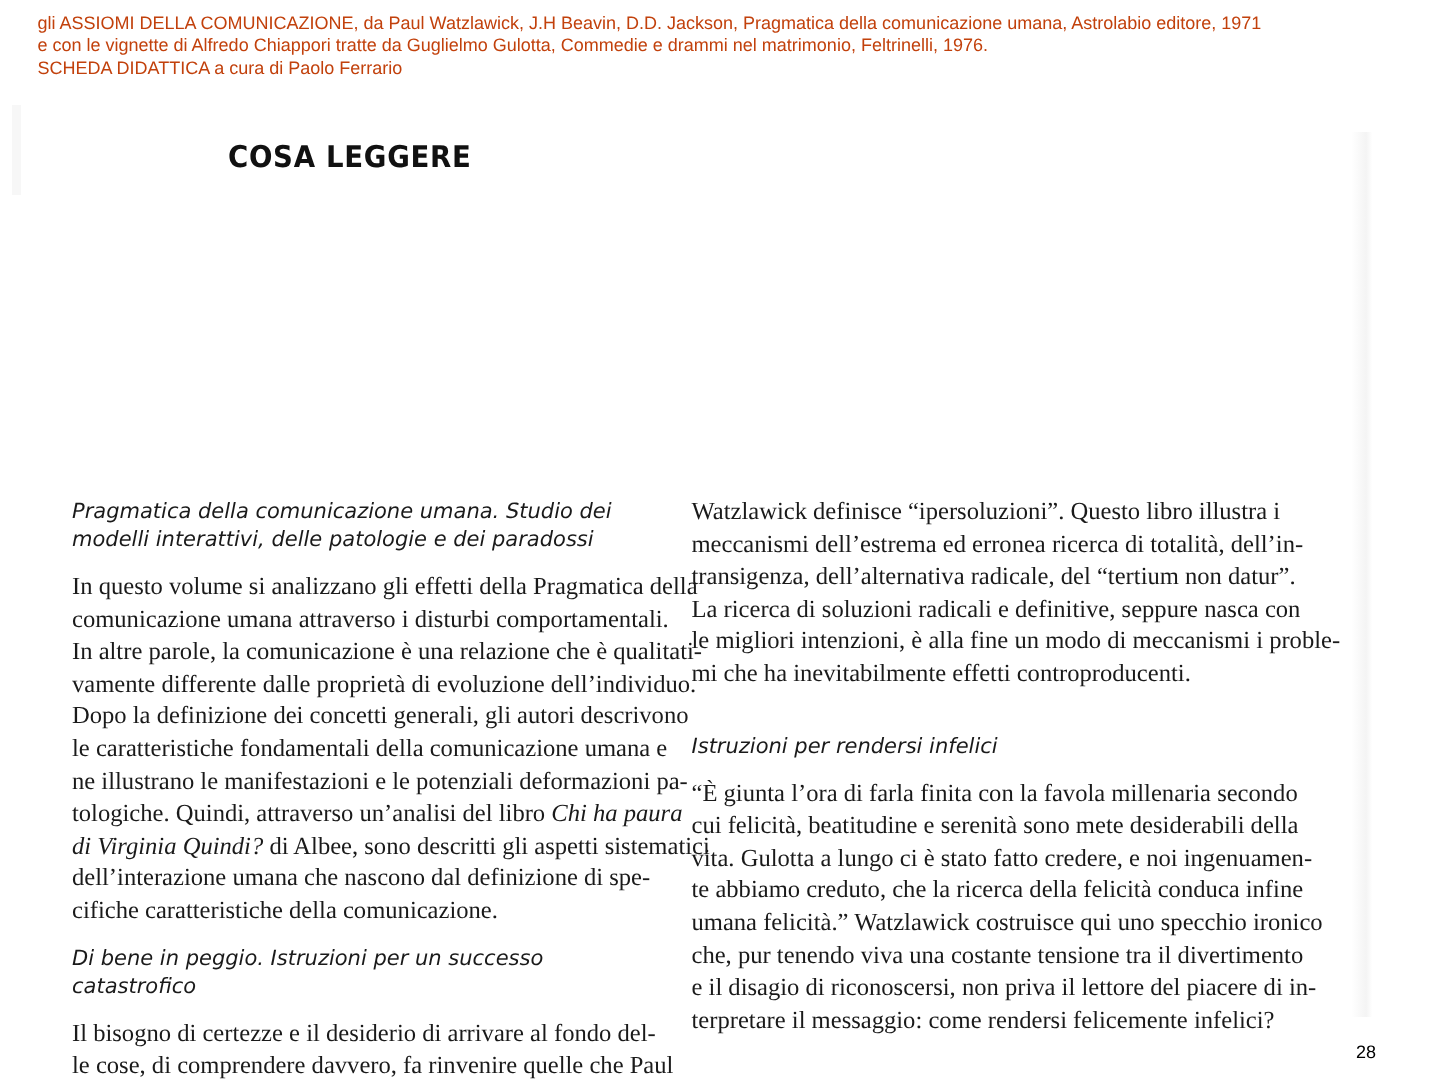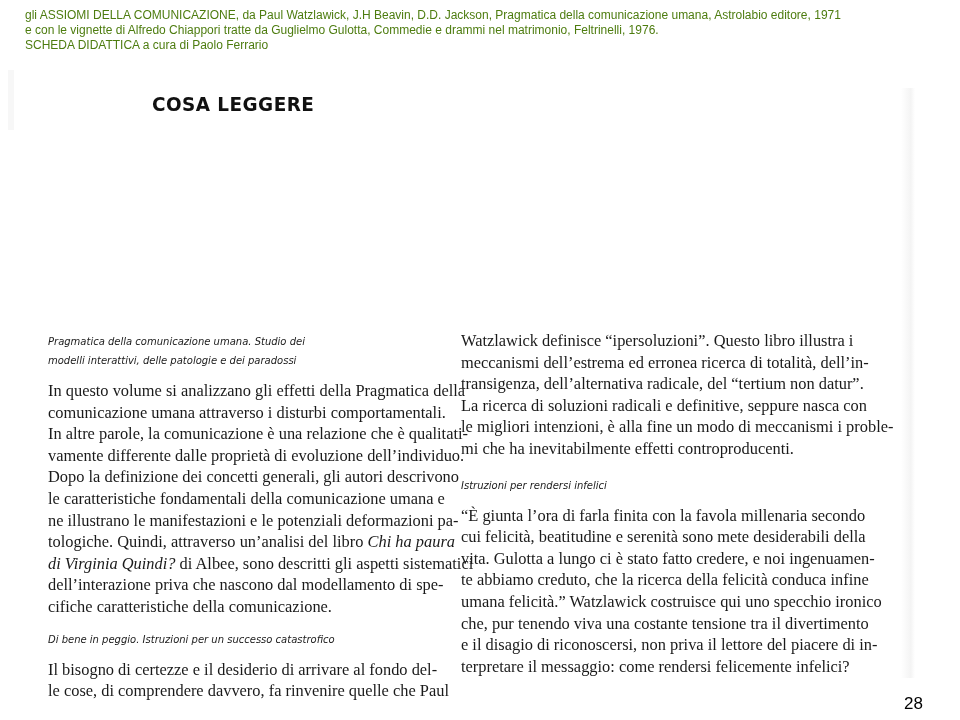--- a/index.html
+++ b/index.html
@@ -15,21 +15,21 @@
       color: #000;
     }
     .header {
       position: absolute;
       left: 25px;
       top: 8px;
       width: 930px;
       font-family: "Liberation Sans", sans-serif;
       font-size: 12px;
       line-height: 15px;
-      color: #4d7c0f;
+      color: #c2410c;
     }
     .header div { white-space: nowrap; }
     .scan {
       position: absolute;
       left: 8px;
       top: 70px;
       width: 900px;
       height: 608px;
       background: #ffffff;
     }
@@ -66,21 +66,21 @@
       font-family: "Liberation Serif", serif;
       font-size: 16.4px;
       line-height: 21.6px;
       color: #1a1a1a;
     }
     .col-left { left: 48px; top: 332px; width: 372px; }
     .col-right { left: 461px; top: 330px; width: 370px; }
     .subhead {
       font-family: "DejaVu Sans", sans-serif;
       font-style: italic;
-      font-size: 10px;
+      font-size: 14px;
       line-height: 19px;
       color: #1a1a1a;
       margin: 0 0 10px 0;
     }
     .para {
       margin: 0 0 12px 0;
       text-align: justify;
       text-align-last: left;
     }
     .para .line {
@@ -96,21 +96,21 @@
       text-align: justify;
       text-align-last: justify;
     }
     .line.last .line-inner { text-align-last: left; }
     .it { font-style: italic; }
     .page-number {
       position: absolute;
       left: 904px;
       top: 694px;
       font-family: "Liberation Sans", sans-serif;
-      font-size: 17px;
+      font-size: 12px;
       color: #000;
       text-align: right;
     }
   </style>
 </head>
 <body>
 
 <div class="header">
   <div>gli ASSIOMI DELLA COMUNICAZIONE,  da Paul Watzlawick, J.H Beavin,  D.D. Jackson, Pragmatica della comunicazione umana, Astrolabio editore, 1971</div>
   <div>e con le vignette  di Alfredo  Chiappori  tratte da Guglielmo  Gulotta, Commedie  e drammi nel matrimonio, Feltrinelli, 1976.</div>
@@ -132,42 +132,42 @@
   <div class="para">
     <span class="line"><span class="line-inner">In questo volume si analizzano gli effetti della Pragmatica della</span></span>
     <span class="line"><span class="line-inner">comunicazione umana attraverso i disturbi comportamentali.</span></span>
     <span class="line"><span class="line-inner">In altre parole, la comunicazione è una relazione che è qualitati-</span></span>
     <span class="line"><span class="line-inner">vamente differente dalle proprietà di evoluzione dell’individuo.</span></span>
     <span class="line"><span class="line-inner">Dopo la definizione dei concetti generali, gli autori descrivono</span></span>
     <span class="line"><span class="line-inner">le caratteristiche fondamentali della comunicazione umana e</span></span>
     <span class="line"><span class="line-inner">ne illustrano le manifestazioni e le potenziali deformazioni pa-</span></span>
     <span class="line"><span class="line-inner"><span>tologiche. Quindi, attraverso un’analisi del libro</span> <span class="it">Chi ha paura</span></span></span>
     <span class="line"><span class="line-inner"><span class="it">di Virginia Quindi?</span> <span>di Albee, sono descritti gli aspetti sistematici</span></span></span>
-    <span class="line"><span class="line-inner">dell’interazione priva che nascono dal modellamento di spe-</span></span>
+    <span class="line"><span class="line-inner">dell’interazione umana che nascono dal definizione di spe-</span></span>
     <span class="line last"><span class="line-inner">cifiche caratteristiche della comunicazione.</span></span>
   </div>
 
   <div class="subhead">Di bene in peggio. Istruzioni per un successo catastrofico</div>
   <div class="para">
     <span class="line"><span class="line-inner">Il bisogno di certezze e il desiderio di arrivare al fondo del-</span></span>
     <span class="line"><span class="line-inner">le cose, di comprendere davvero, fa rinvenire quelle che Paul</span></span>
   </div>
 </div>
 
 <div class="col col-right">
   <div class="para">
     <span class="line"><span class="line-inner">Watzlawick definisce “ipersoluzioni”. Questo libro illustra i</span></span>
     <span class="line"><span class="line-inner">meccanismi dell’estrema ed erronea ricerca di totalità, dell’in-</span></span>
     <span class="line"><span class="line-inner">transigenza, dell’alternativa radicale, del “tertium non datur”.</span></span>
     <span class="line"><span class="line-inner">La ricerca di soluzioni radicali e definitive, seppure nasca con</span></span>
     <span class="line"><span class="line-inner">le migliori intenzioni, è alla fine un modo di meccanismi i proble-</span></span>
     <span class="line last"><span class="line-inner">mi che ha inevitabilmente effetti controproducenti.</span></span>
   </div>
 
-  <div class="subhead" style="margin-top:16px;">Istruzioni per rendersi infelici</div>
+  <div class="subhead" style="margin-top:29px;">Istruzioni per rendersi infelici</div>
   <div class="para">
     <span class="line"><span class="line-inner">“È giunta l’ora di farla finita con la favola millenaria secondo</span></span>
     <span class="line"><span class="line-inner">cui felicità, beatitudine e serenità sono mete desiderabili della</span></span>
     <span class="line"><span class="line-inner">vita. Gulotta a lungo ci è stato fatto credere, e noi ingenuamen-</span></span>
     <span class="line"><span class="line-inner">te abbiamo creduto, che la ricerca della felicità conduca infine</span></span>
     <span class="line"><span class="line-inner">umana felicità.” Watzlawick costruisce qui uno specchio ironico</span></span>
     <span class="line"><span class="line-inner">che, pur tenendo viva una costante tensione tra il divertimento</span></span>
     <span class="line"><span class="line-inner">e il disagio di riconoscersi, non priva il lettore del piacere di in-</span></span>
     <span class="line last"><span class="line-inner">terpretare il messaggio: come rendersi felicemente infelici?</span></span>
   </div>

